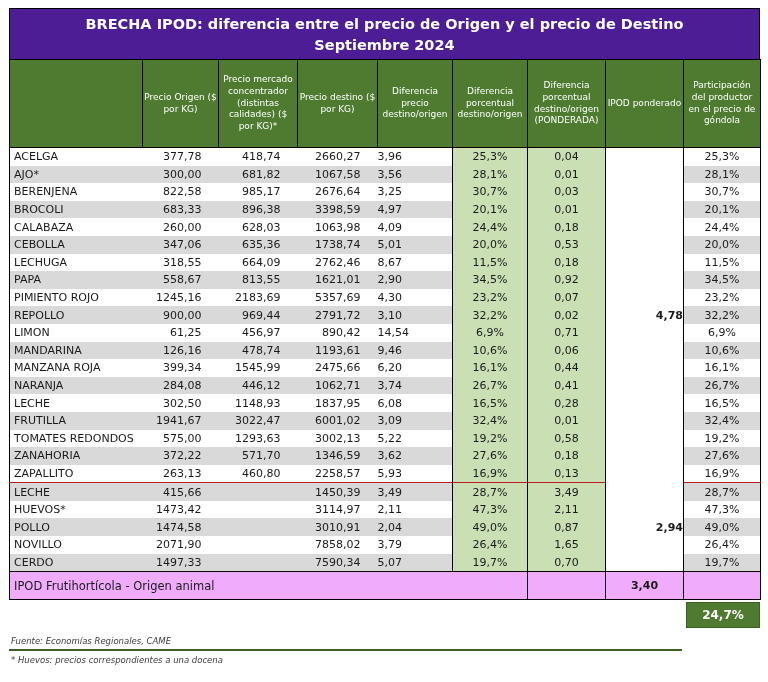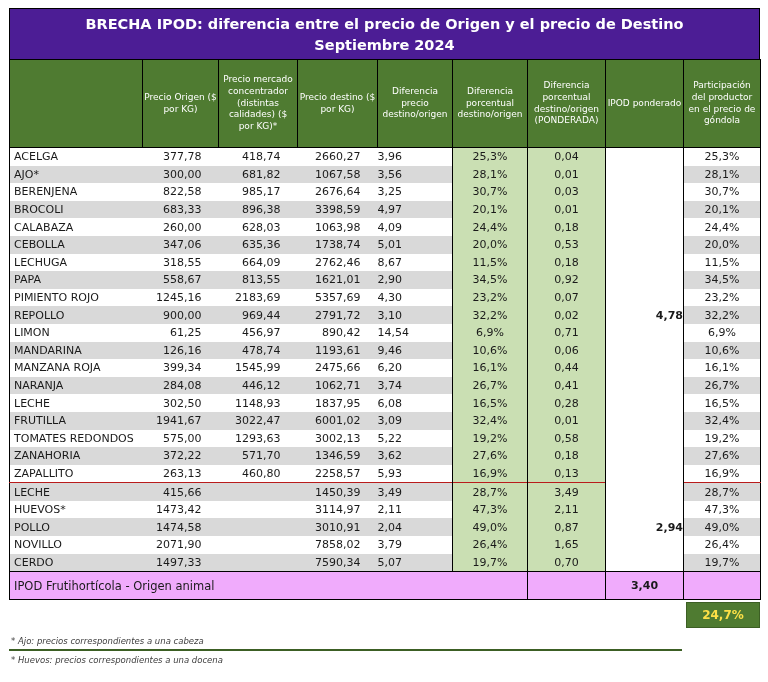--- a/index.html
+++ b/index.html
@@ -24,21 +24,21 @@
   tr.divider td{border-top:1px solid #b91c1c;}
   td.no-top{border-top:none !important;}
   tr.summary td{border-top:1px solid #000;height:27px;background:#f0abfc;}
   tr.summary td.label{text-align:left;padding-left:4px;font-size:11.5px;}
   tr.summary td.val{font-weight:bold;text-align:center;}
   
   .part-bar{display:flex;margin-top:2px;height:26px;}
   .part-bar .main{flex:1;background:#4f7b31;border:1px solid #3c5f24;color:#fff;
     font-size:11.5px;letter-spacing:.3px;line-height:24px;padding-left:6px;box-sizing:border-box;margin-top:47px;}
   .part-bar .gap{width:4px;background:#fff;}
-  .part-bar .value{width:74px;background:#4f7b31;border:1px solid #3c5f24;color:#fde047;font-weight:bold;
+  .part-bar .value{width:74px;background:#4f7b31;border:1px solid #3c5f24;color:#ffffff;font-weight:bold;
     font-size:12px;text-align:center;line-height:24px;box-sizing:border-box;}
   
   .footnotes{margin-top:7px;padding-left:2px;}
   .footnotes div{font-style:italic;font-size:8.5px;color:#3d3d3d;line-height:12px;margin-bottom:7px;}
 </style>
 </head>
 <body>
 
 <div class="sheet">
   <div class="title-bar">
@@ -323,16 +323,16 @@
       </tbody>
   </table>
 
   <div class="part-bar">
     <div class="main">PARTICIPACIÓN PROMEDIO DEL PRODUCTOR EN EL PRECIO</div>
     <div class="gap"></div>
     <div class="value">24,7%</div>
   </div>
 
   <div class="footnotes">
-    <div>* Ajo: precios correspondientes a una cabeza</div>
+    <div>Fuente: Economías Regionales, CAME</div>
     <div>* Huevos: precios correspondientes a una docena</div>
   </div>
 </div>
 
 </body></html>

